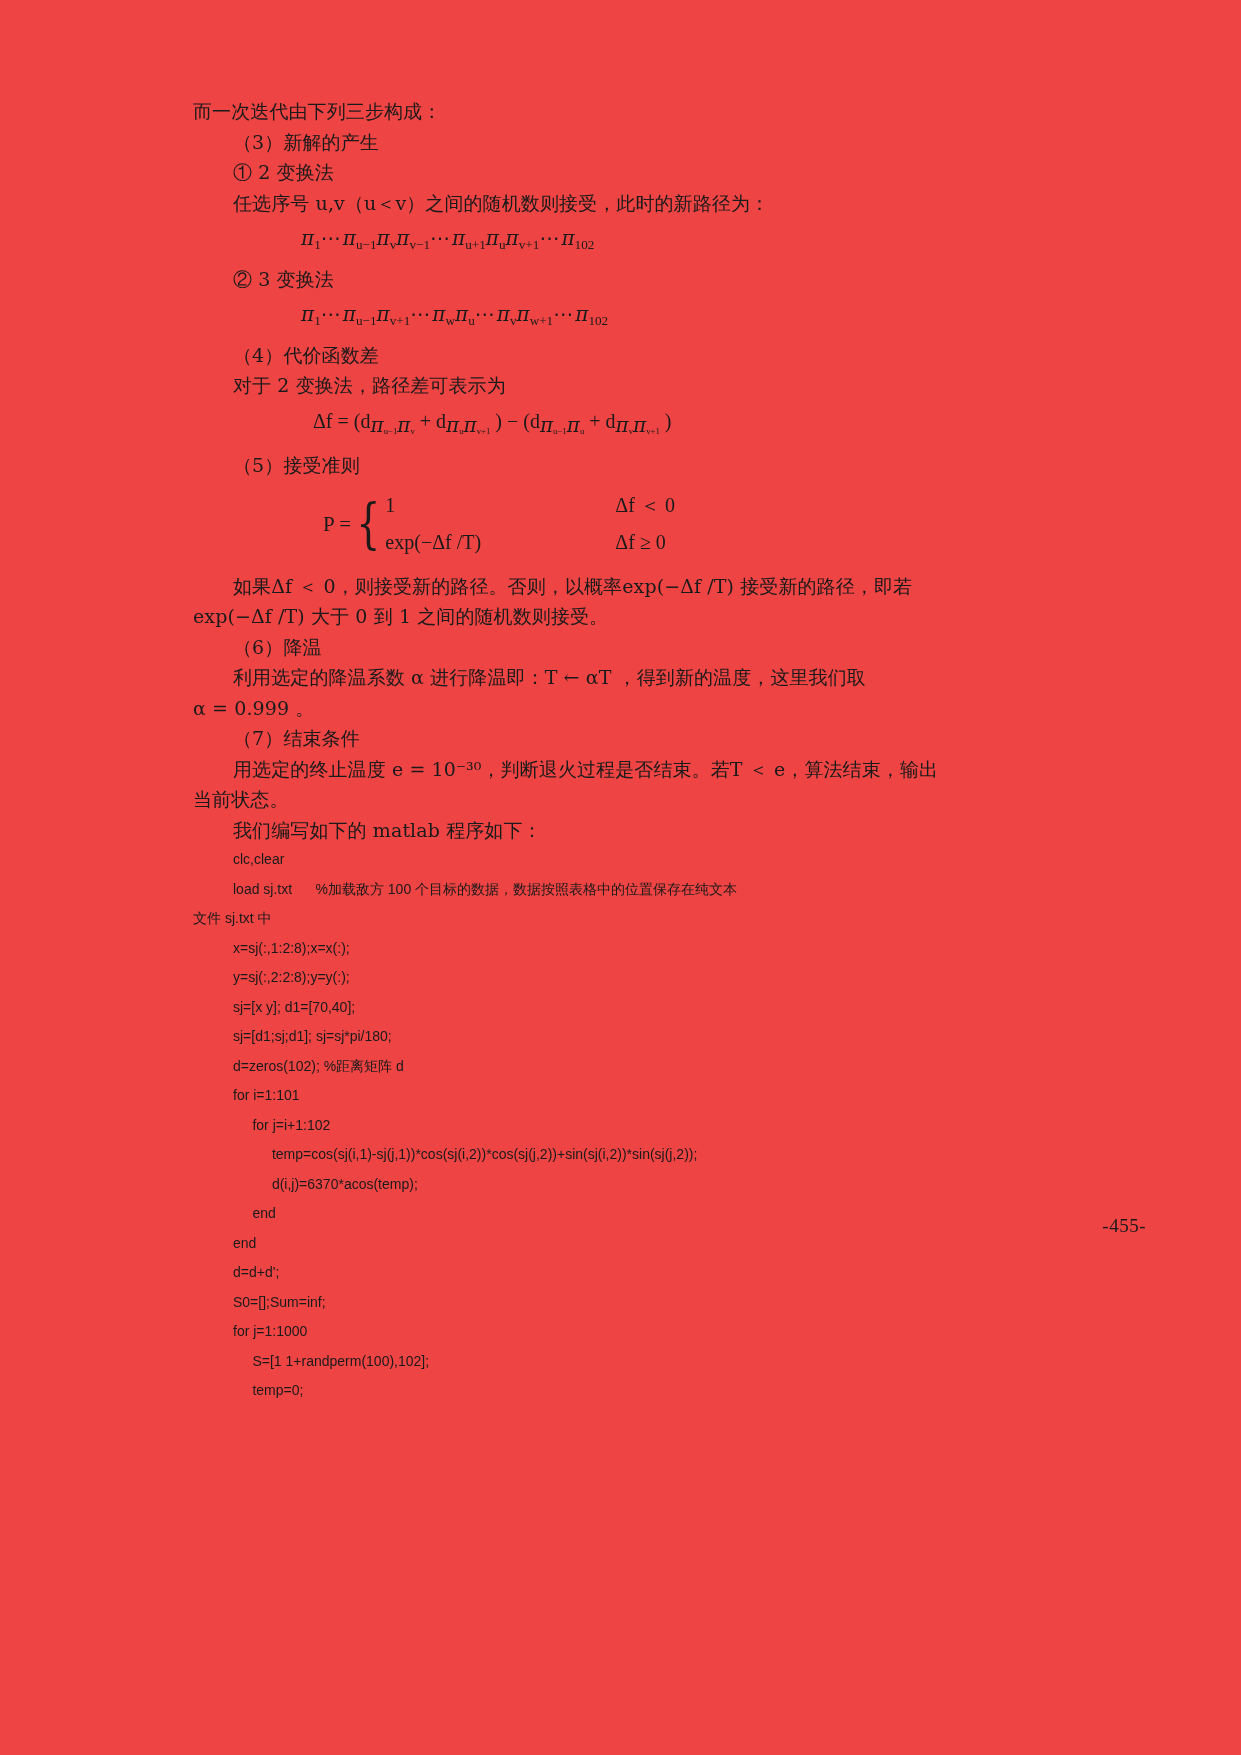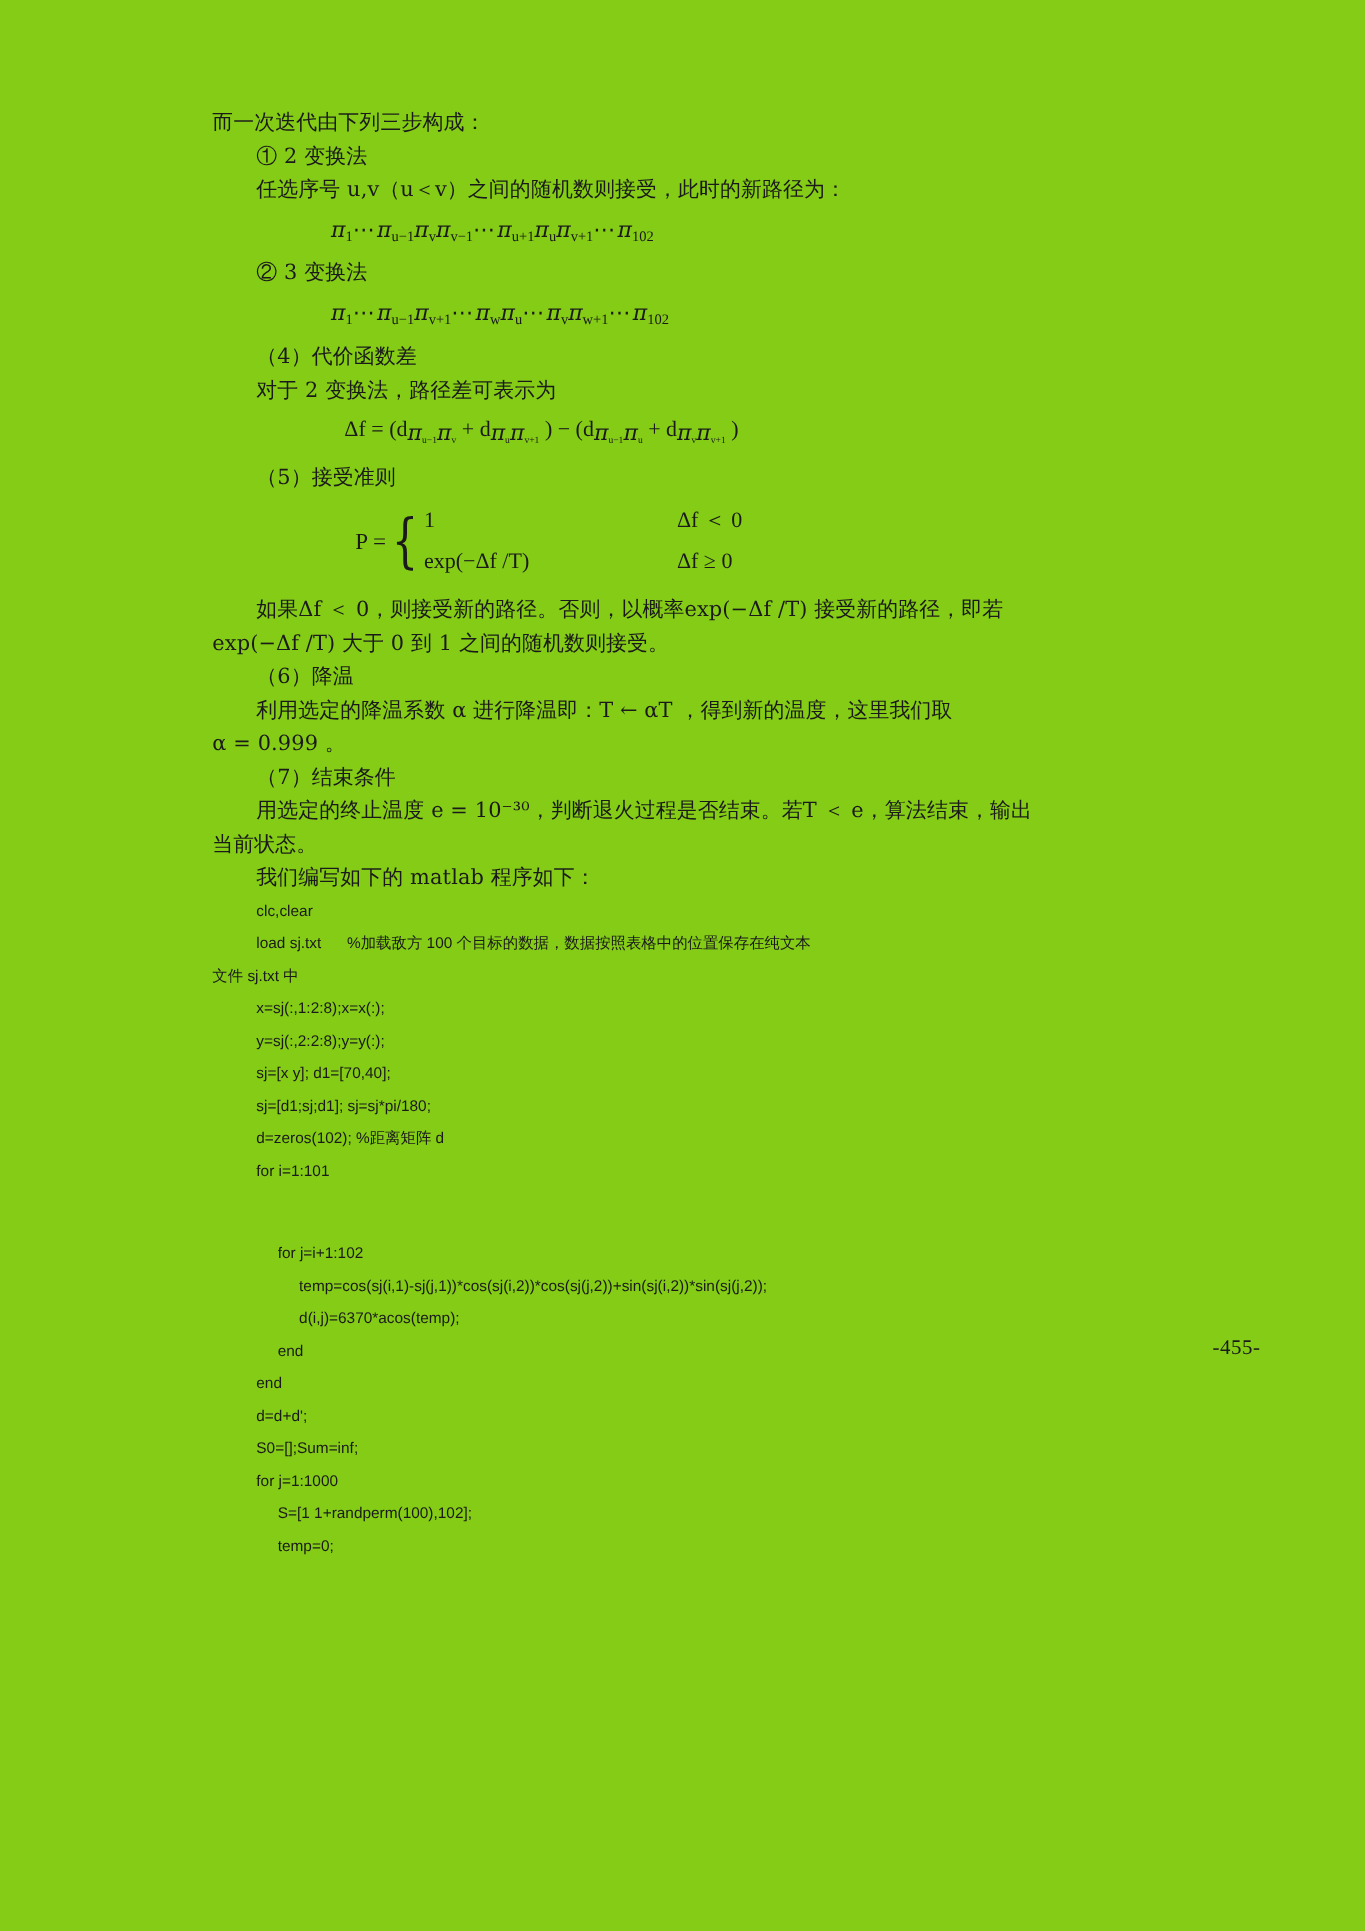--- a/index.html
+++ b/index.html
@@ -8,21 +8,21 @@
     background:#ffffff;
     font-family:"Liberation Serif", serif;
     color:#1a1a1a;
     position:relative;
     overflow:hidden;
   }
   .page {
     position:absolute;
     left:0; top:0;
     width:1241px; height:1755px;
-    background:#84cc16;
+    background:#ef4444;
   }
   .content {
     position:absolute;
     left:193px;
     top:96px;
     width:760px;
   }
   .ln {
     font-size:19.5px;
     line-height:30.5px;
@@ -82,20 +82,21 @@
 </style>
 </head>
 <body>
 
 <div class="page">
 
   <div class="content">
 
     <div class="ln cn blk">而一次迭代由下列三步构成：</div>
 
+    <div class="ln cn blk indent1">（3）新解的产生</div>
     <div class="ln cn blk indent1">① 2 变换法</div>
     <div class="ln cn blk indent1">任选序号 u,v（u＜v）之间的随机数则接受，此时的新路径为：</div>
 
     <div class="formula formula-left"><span class="pi">π</span><sub class="s">1</sub><span class="dots">⋯</span><span class="pi">π</span><sub class="s">u−1</sub><span class="pi">π</span><sub class="s">v</sub><span class="pi">π</span><sub class="s">v−1</sub><span class="dots">⋯</span><span class="pi">π</span><sub class="s">u+1</sub><span class="pi">π</span><sub class="s">u</sub><span class="pi">π</span><sub class="s">v+1</sub><span class="dots">⋯</span><span class="pi">π</span><sub class="s">102</sub></div>
 
     <div class="ln cn blk indent1">② 3 变换法</div>
 
     <div class="formula formula-left"><span class="pi">π</span><sub class="s">1</sub><span class="dots">⋯</span><span class="pi">π</span><sub class="s">u−1</sub><span class="pi">π</span><sub class="s">v+1</sub><span class="dots">⋯</span><span class="pi">π</span><sub class="s">w</sub><span class="pi">π</span><sub class="s">u</sub><span class="dots">⋯</span><span class="pi">π</span><sub class="s">v</sub><span class="pi">π</span><sub class="s">w+1</sub><span class="dots">⋯</span><span class="pi">π</span><sub class="s">102</sub></div>
 
     <div class="ln cn blk indent1">（4）代价函数差</div>
@@ -124,21 +125,21 @@
     <div>
       <div class="code cmt" style="padding-left:40px;">clc,clear</div>
       <div class="code cmt" style="padding-left:40px;">load sj.txt      %加载敌方 100 个目标的数据，数据按照表格中的位置保存在纯文本</div>
       <div class="code cmt" style="padding-left:0px;">文件 sj.txt 中</div>
       <div class="code" style="padding-left:40px;">x=sj(:,1:2:8);x=x(:);</div>
       <div class="code" style="padding-left:40px;">y=sj(:,2:2:8);y=y(:);</div>
       <div class="code" style="padding-left:40px;">sj=[x y]; d1=[70,40];</div>
       <div class="code" style="padding-left:40px;">sj=[d1;sj;d1]; sj=sj*pi/180;</div>
       <div class="code cmt" style="padding-left:40px;">d=zeros(102); %距离矩阵 d</div>
       <div class="code" style="padding-left:40px;">for i=1:101</div>
-      <div class="code" style="padding-left:40px;margin-top:46px;">     for j=i+1:102</div>
+      <div class="code" style="padding-left:40px;">     for j=i+1:102</div>
       <div class="code" style="padding-left:40px;">          temp=cos(sj(i,1)-sj(j,1))*cos(sj(i,2))*cos(sj(j,2))+sin(sj(i,2))*sin(sj(j,2));</div>
       <div class="code" style="padding-left:40px;">          d(i,j)=6370*acos(temp);</div>
       <div class="code" style="padding-left:40px;">     end</div>
       <div class="code" style="padding-left:40px;">end</div>
       <div class="code" style="padding-left:40px;">d=d+d';</div>
       <div class="code" style="padding-left:40px;">S0=[];Sum=inf;</div>
       <div class="code" style="padding-left:40px;">for j=1:1000</div>
       <div class="code" style="padding-left:40px;">     S=[1 1+randperm(100),102];</div>
       <div class="code" style="padding-left:40px;">     temp=0;</div>
     </div>

